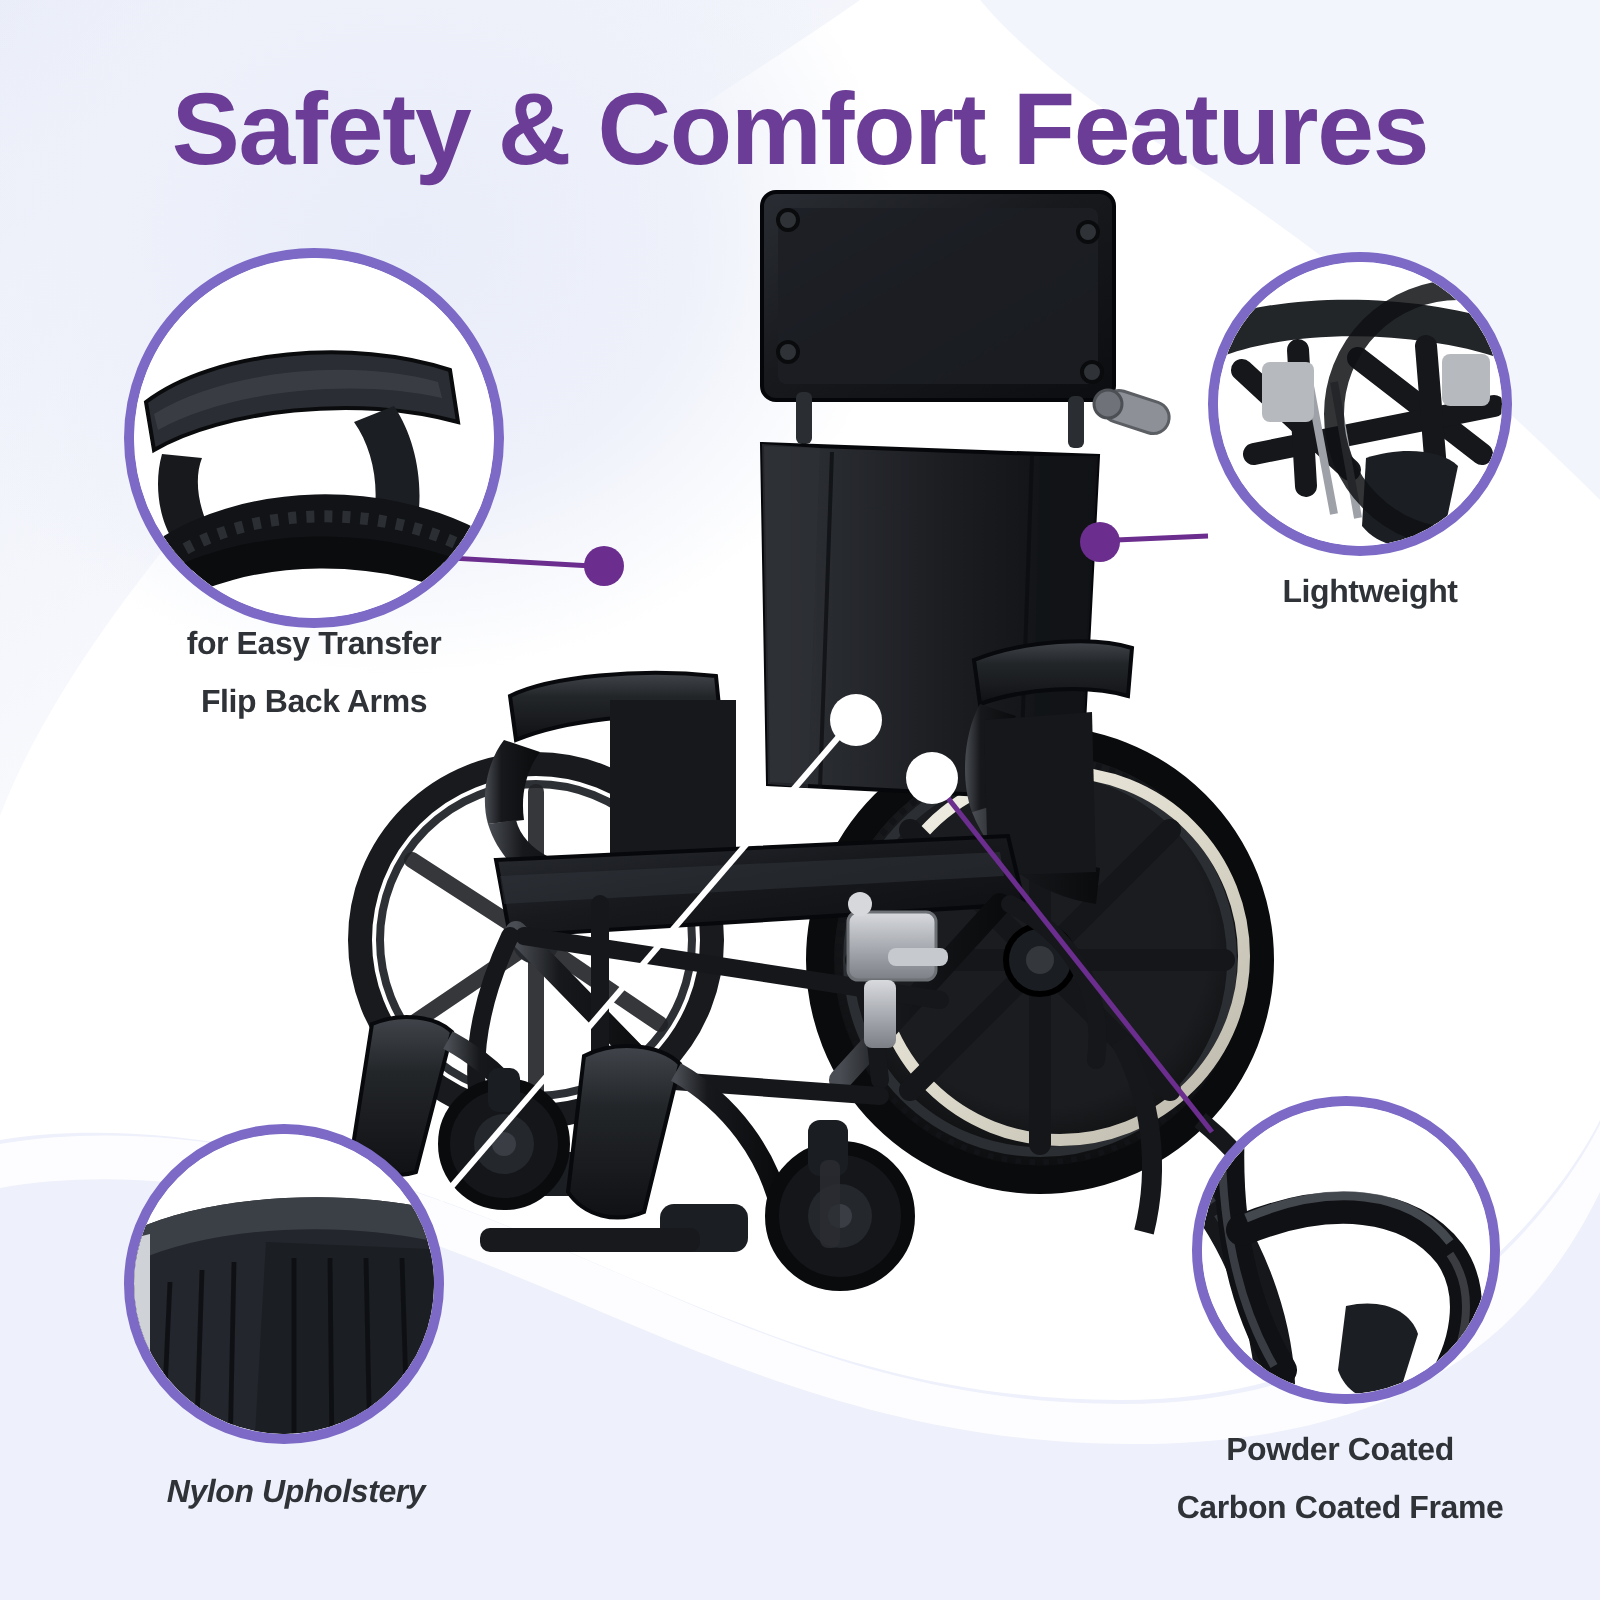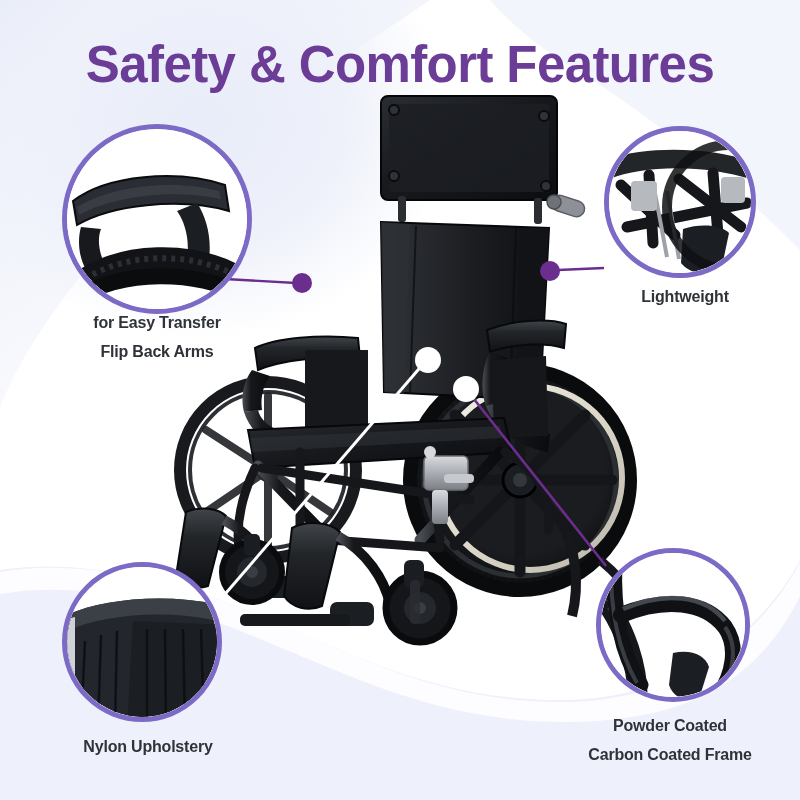--- a/index.html
+++ b/index.html
@@ -326,21 +326,21 @@
             <line x1="50" y1="64" x2="48" y2="160"></line>
             <line x1="80" y1="62" x2="80" y2="160"></line>
             <line x1="98" y1="62" x2="99" y2="160"></line>
             <line x1="116" y1="62" x2="118" y2="160"></line>
             <line x1="134" y1="62" x2="137" y2="160"></line>
           </g>
           <path d="M0,52 L8,50 L8,150 L0,152 Z" fill="#cfd2d6"></path>
         </svg>
       </div>
     </div>
-    <div class="label" style="left:8px;top:732px;width:280px;">
+    <div class="label" style="left:8px;top:732px;width:280px;font-style:italic;">
       <div>Nylon Upholstery</div>
     </div>
   </div>
 
   <div class="callout">
     <div class="circle" style="left:596px;top:548px;width:154px;height:154px;">
       <div class="inner">
         <svg width="154" height="154" viewBox="0 0 154 154">
           <rect x="0" y="0" width="154" height="154" fill="#ffffff"></rect>
 

